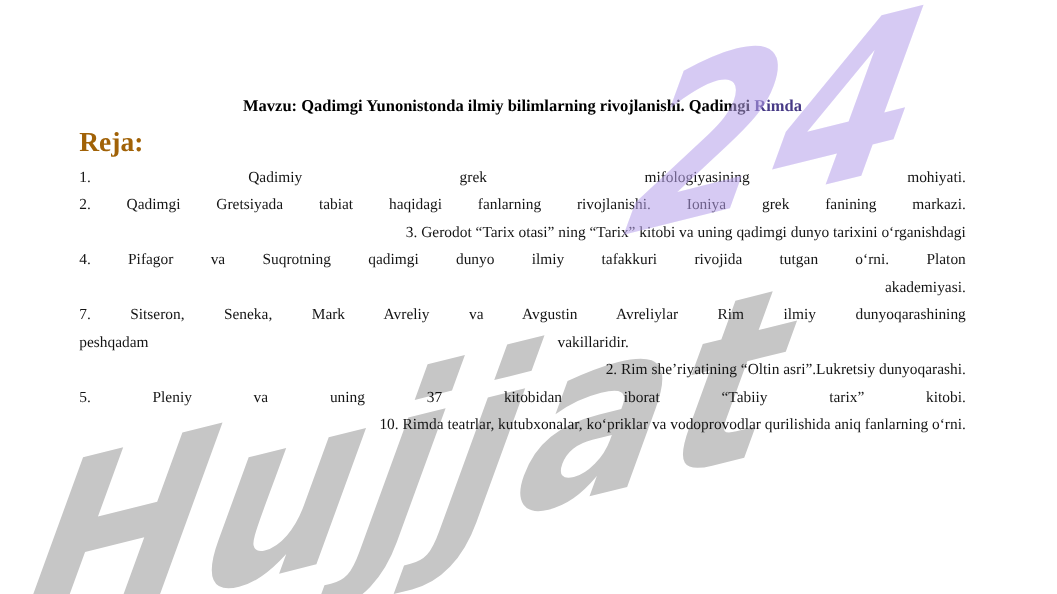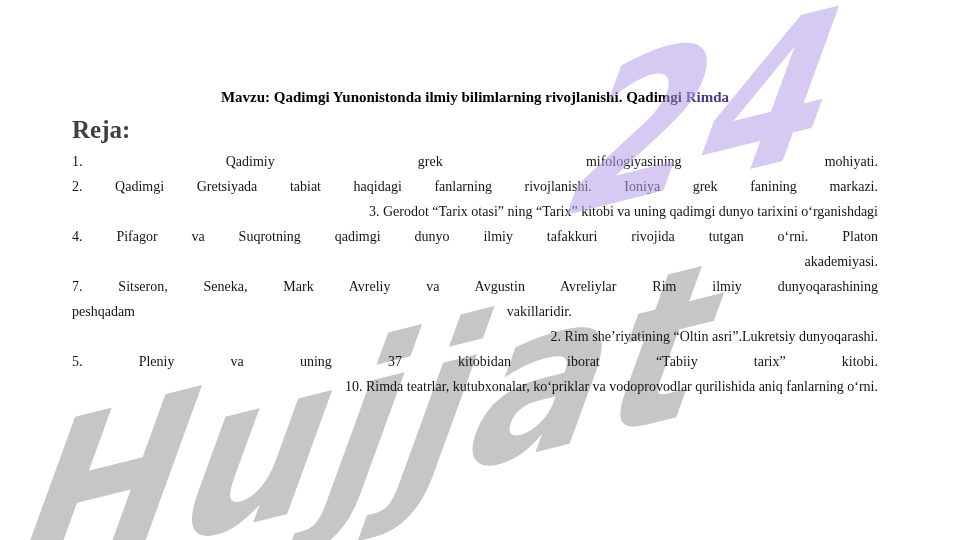--- a/index.html
+++ b/index.html
@@ -54,21 +54,21 @@
     font-size:15px;
     line-height:19px;
     color:#000;
   }
   .title .hl{ color:var(--title-highlight,#473a86); }
   .reja{
     margin-top:9px;
     font-size:25px;
     font-weight:bold;
     line-height:1.15;
-    color:#404040;
+    color:#a16207;
   }
   .bodytext{
     margin-top:4px;
     font-size:14px;
   }
   .tl{
     line-height:25px;
     text-align:right;
     white-space:normal;
   }

